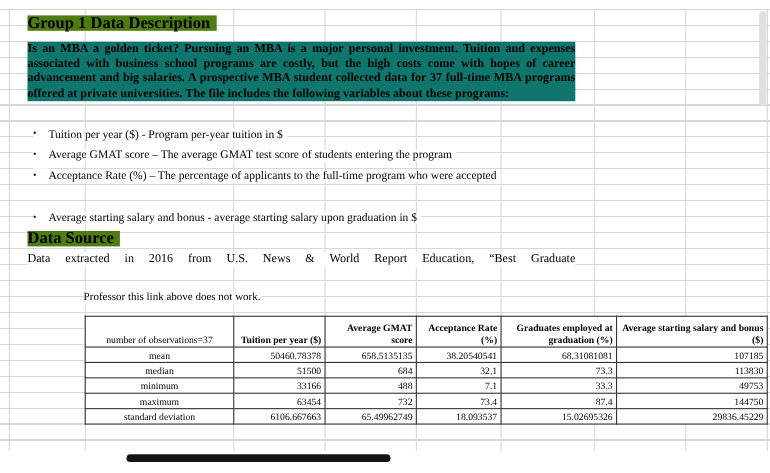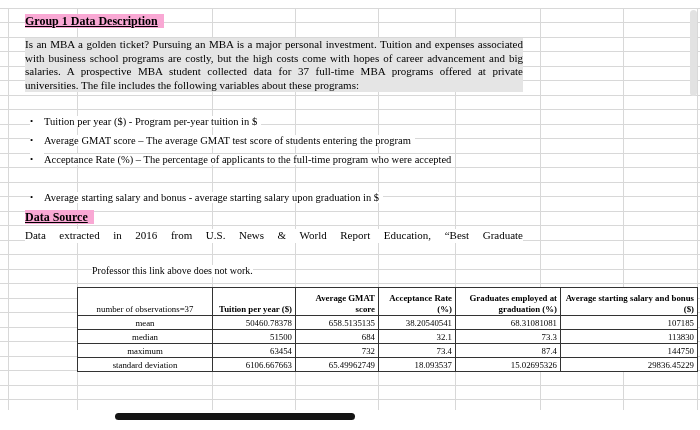--- a/index.html
+++ b/index.html
@@ -8,40 +8,40 @@
     font-family:"Liberation Serif","DejaVu Serif",serif;color:#000;
   }
   
   .hgrid{
     position:absolute;left:0;top:8px;width:700px;height:402px;
     background:repeating-linear-gradient(to bottom,#d8d8d8 0 1px,transparent 1px 14.5px);
   }
   .vl{position:absolute;top:8px;height:402px;width:1px;background:#d8d8d8;}
   
   .h1{
-    position:absolute;left:25px;display:inline-block;background:#f9a8d4;
-    font-size:12px;font-weight:bold;text-decoration:underline;padding-right:6px;line-height:14px;
+    position:absolute;left:25px;display:inline-block;background:#4d7c0f;
+    font-size:15px;font-weight:bold;padding-right:6px;line-height:14px;
   }
   .para{
-    position:absolute;left:25px;width:498px;background:#e5e5e5;
-    font-size:11px;line-height:13.5px;text-align:justify;
+    position:absolute;left:25px;width:498px;background:#0f766e;
+    font-size:11px;line-height:13.5px;text-align:justify;font-weight:bold;
   }
   .line-just{
     position:absolute;left:25px;width:498px;background:#fff;
     font-size:11px;line-height:13.5px;text-align:justify;text-align-last:justify;
   }
   .line-norm{
     position:absolute;left:25px;background:#fff;font-size:11px;line-height:13.5px;white-space:nowrap;
   }
   .bullet-row{position:absolute;left:30px;font-size:10.5px;line-height:13px;white-space:nowrap;}
   .bullet-row .dot{background:#fff;display:inline-block;width:14px;font-size:9px;vertical-align:1px;}
   .bullet-row .btxt{background:#fff;padding-right:4px;}
   .link{color:#1155cc;font-weight:bold;cursor:pointer;}
   .note{
-    position:absolute;left:92px;background:#fff;font-size:10px;line-height:12px;white-space:nowrap;
+    position:absolute;left:76px;background:#fff;font-size:10px;line-height:12px;white-space:nowrap;
   }
   
   table.stats{
     position:absolute;left:77px;top:287px;width:620px;background:#fff;
     border-collapse:collapse;table-layout:fixed;font-size:8.8px;
   }
   table.stats th,table.stats td{
     border:1px solid #333;padding:0 3px;overflow:hidden;
   }
   table.stats th{
@@ -121,20 +121,28 @@
     </tr>
     <tr>
       <td class="lbl">median</td>
       <td class="num">51500</td>
       <td class="num">684</td>
       <td class="num">32.1</td>
       <td class="num">73.3</td>
       <td class="num pad-r">113830</td>
     </tr>
     <tr>
+      <td class="lbl">minimum</td>
+      <td class="num">33166</td>
+      <td class="num">488</td>
+      <td class="num">7.1</td>
+      <td class="num">33.3</td>
+      <td class="num pad-r">49753</td>
+    </tr>
+    <tr>
       <td class="lbl">maximum</td>
       <td class="num">63454</td>
       <td class="num">732</td>
       <td class="num">73.4</td>
       <td class="num">87.4</td>
       <td class="num pad-r">144750</td>
     </tr>
     <tr>
       <td class="lbl">standard deviation</td>
       <td class="num">6106.667663</td>

